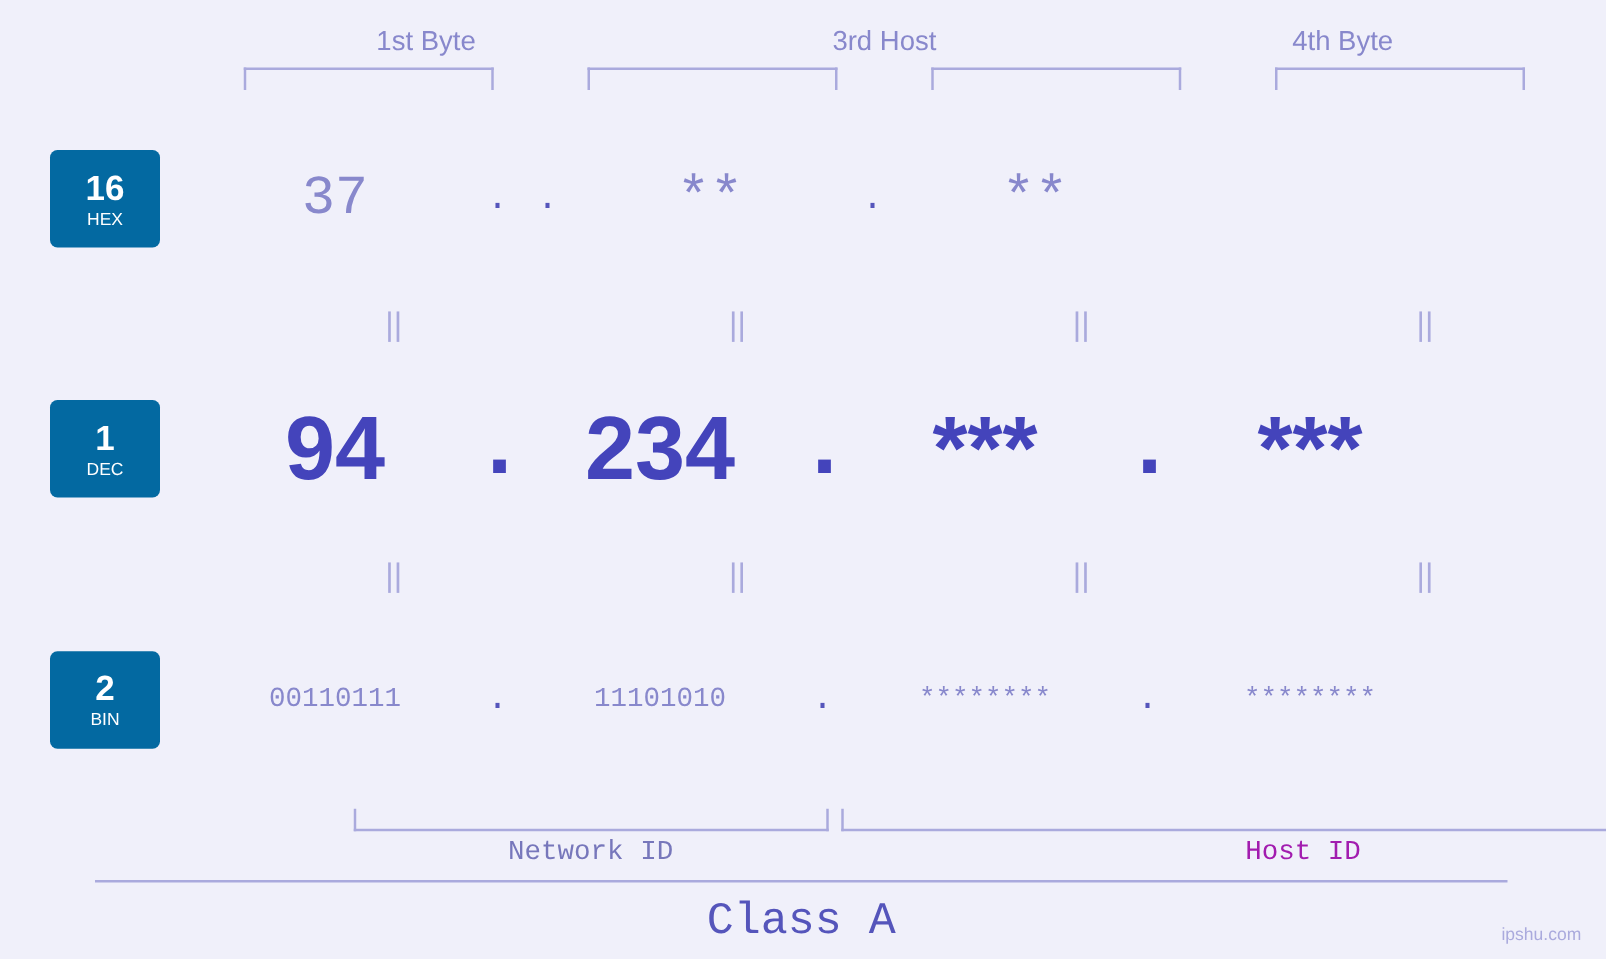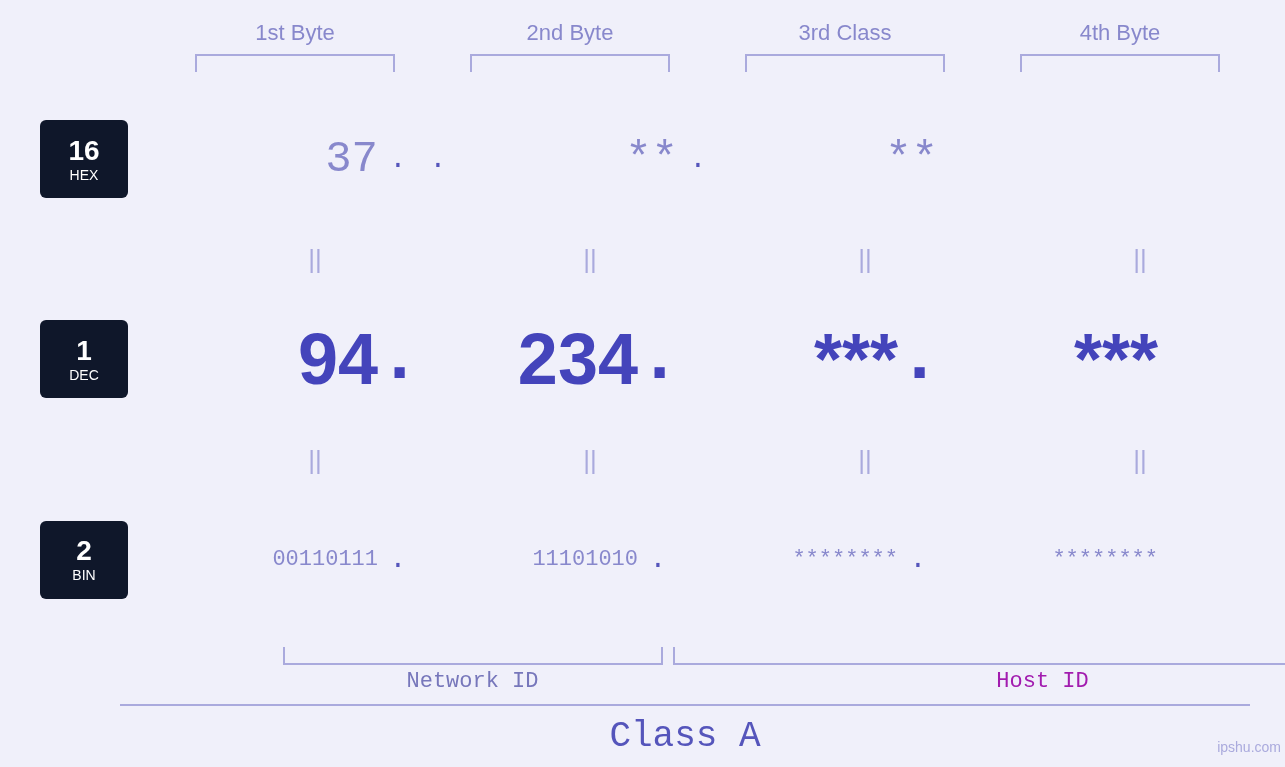--- a/index.html
+++ b/index.html
@@ -62,21 +62,21 @@
       display: flex;
       align-items: center;
       width: 1285px;
       padding: 0 40px;
       flex: 1;
     }
 
     .label-box {
       width: 88px;
       height: 78px;
-      background-color: #0f172a;
+      background-color: #0369a1;
       border-radius: 6px;
       display: flex;
       flex-direction: column;
       align-items: center;
       justify-content: center;
       flex-shrink: 0;
       margin-right: 30px;
     }
 
     .label-box .num {
@@ -94,21 +94,21 @@
     }
 
     .values-row {
       display: flex;
       align-items: center;
       flex: 1;
     }
 
     .byte-value {
       width: 220px;
-      text-align: right;
+      text-align: center;
       color: #5555bb;
     }
 
     .dot {
       color: #5555bb;
       font-size: 28px;
       width: 30px;
       text-align: center;
       flex-shrink: 0;
     }
@@ -204,21 +204,21 @@
       width: 740px;
       text-align: center;
       color: #a21caf;
       font-size: 22px;
       font-family: 'Courier New', Courier, monospace;
     }
 
     
     .class-section {
       width: 1285px;
-      padding: 0 120px;
+      padding: 0 76px;
     }
 
     .class-line {
       width: 1130px;
       height: 2px;
       background-color: #aaaadd;
       margin-bottom: 10px;
     }
 
     .class-label {
@@ -226,42 +226,41 @@
       width: 1130px;
       color: #5555bb;
       font-size: 36px;
       font-family: 'Courier New', Courier, monospace;
       padding-bottom: 10px;
     }
 
     .watermark {
       position: absolute;
       bottom: 12px;
-      right: 4px;
+      right: 20px;
       color: #aaaadd;
       font-size: 14px;
       font-family: Arial, sans-serif;
     }
 
     
     .sep {
       width: 40px;
       text-align: center;
       flex-shrink: 0;
     }
   </style>
 </head>
 <body>
 
 <div class="container">
 
   <div class="byte-headers">
     <div class="byte-header">1st Byte</div>
-    <div class="byte-header">2nd Byte</div>
-    <div class="byte-header">3rd Class</div>
+    <div class="byte-header">3rd Host</div>
     <div class="byte-header">4th Byte</div>
   </div>
 
   <div class="bracket-lines">
     <div class="bracket"></div>
     <div class="bracket"></div>
     <div class="bracket"></div>
     <div class="bracket"></div>
   </div>
 

